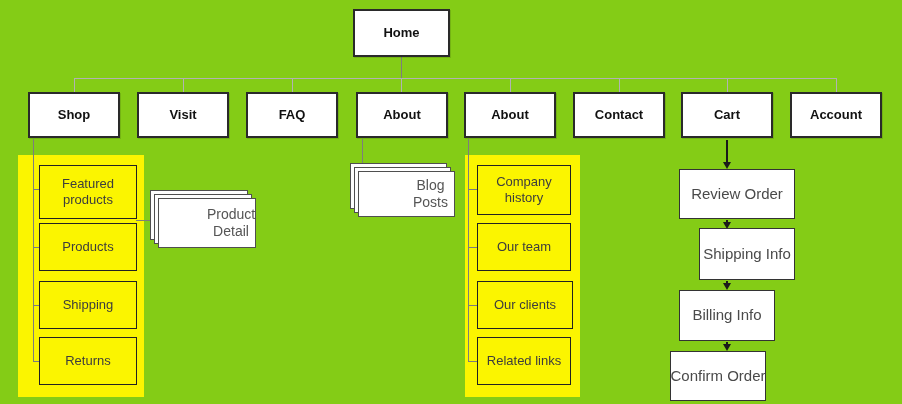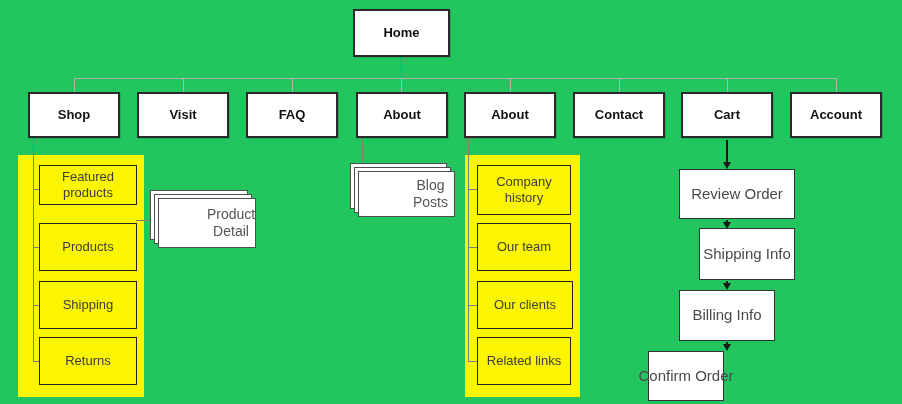--- a/index.html
+++ b/index.html
@@ -1,17 +1,17 @@
 <!DOCTYPE html>
 <html><head>
 <meta charset="utf-8">
 <style>
   html,body{margin:0;padding:0;background:#fff;}
   .canvas{
-    position:relative;width:902px;height:404px;background:#22c55e;overflow:hidden;
+    position:relative;width:902px;height:404px;background:#84cc16;overflow:hidden;
     font-family:"Liberation Sans", sans-serif;
   }
   .hl{position:absolute;background:#FBF500;}
   .line{position:absolute;background:#b2b2b2;}
   .dline{position:absolute;background:#7d7d7d;}
   .aline{position:absolute;background:#1a1a1a;}
   .ah{position:absolute;width:0;height:0;
       border-left:4px solid transparent;border-right:4px solid transparent;
       border-top:7px solid #1a1a1a;}
   .box{position:absolute;box-sizing:border-box;display:flex;align-items:center;
@@ -74,36 +74,36 @@
 
   <div class="box" style="left:28px;top:92px;width:92px;height:46px">Shop</div>
   <div class="box" style="left:137px;top:92px;width:92px;height:46px">Visit</div>
   <div class="box" style="left:246px;top:92px;width:92px;height:46px">FAQ</div>
   <div class="box" style="left:356px;top:92px;width:92px;height:46px">About</div>
   <div class="box" style="left:464px;top:92px;width:92px;height:46px">About</div>
   <div class="box" style="left:573px;top:92px;width:92px;height:46px">Contact</div>
   <div class="box" style="left:681px;top:92px;width:92px;height:46px">Cart</div>
   <div class="box" style="left:790px;top:92px;width:92px;height:46px">Account</div>
 
-  <div class="box child" style="left:39px;top:165px;width:98px;height:40px;padding:0 10px">Featured products</div>
+  <div class="box child" style="left:39px;top:165px;width:98px;height:54px;padding:0 10px">Featured products</div>
   <div class="box child" style="left:39px;top:223px;width:98px;height:48px">Products</div>
   <div class="box child" style="left:39px;top:281px;width:98px;height:48px">Shipping</div>
   <div class="box child" style="left:39px;top:337px;width:98px;height:48px">Returns</div>
 
   <div class="layer" style="left:150px;top:190px;width:98px;height:50px"></div>
   <div class="layer" style="left:154px;top:194px;width:98px;height:50px"></div>
   <div class="box stack" style="left:158px;top:198px;width:98px;height:50px">Product Detail</div>
 
   <div class="layer" style="left:350px;top:163px;width:97px;height:46px"></div>
   <div class="layer" style="left:354px;top:167px;width:97px;height:46px"></div>
   <div class="box stack" style="left:358px;top:171px;width:97px;height:46px">Blog Posts</div>
 
   <div class="box child" style="left:477px;top:165px;width:94px;height:50px;padding:0 10px">Company history</div>
   <div class="box child" style="left:477px;top:223px;width:94px;height:48px">Our team</div>
   <div class="box child" style="left:477px;top:281px;width:96px;height:48px">Our clients</div>
   <div class="box child" style="left:477px;top:337px;width:94px;height:48px">Related links</div>
 
   <div class="box flow" style="left:679px;top:169px;width:116px;height:50px">Review Order</div>
   <div class="box flow" style="left:699px;top:228px;width:96px;height:52px">Shipping Info</div>
   <div class="box flow" style="left:679px;top:290px;width:96px;height:51px">Billing Info</div>
-  <div class="box flow" style="left:648px;top:351px;width:76px;height:50px">Confirm Order</div>
+  <div class="box flow" style="left:670px;top:351px;width:96px;height:50px">Confirm Order</div>
 
 </div>
 
 </body></html>

